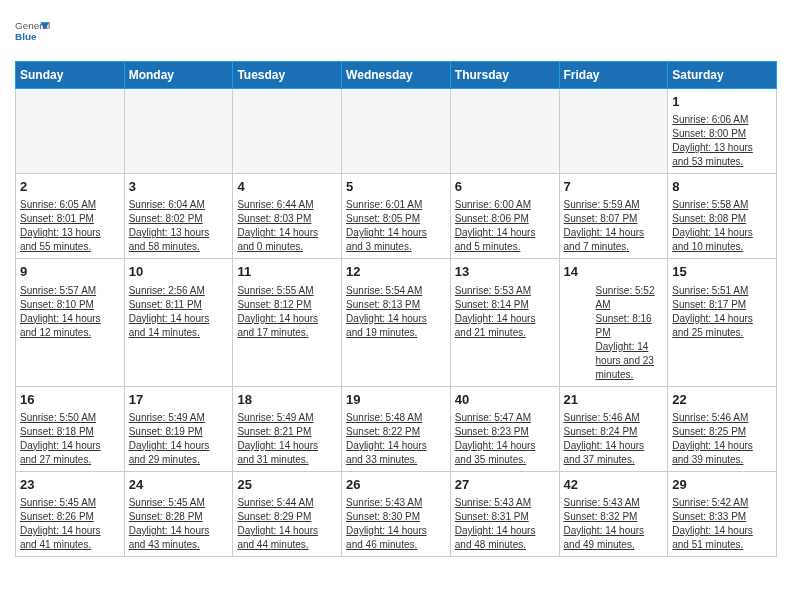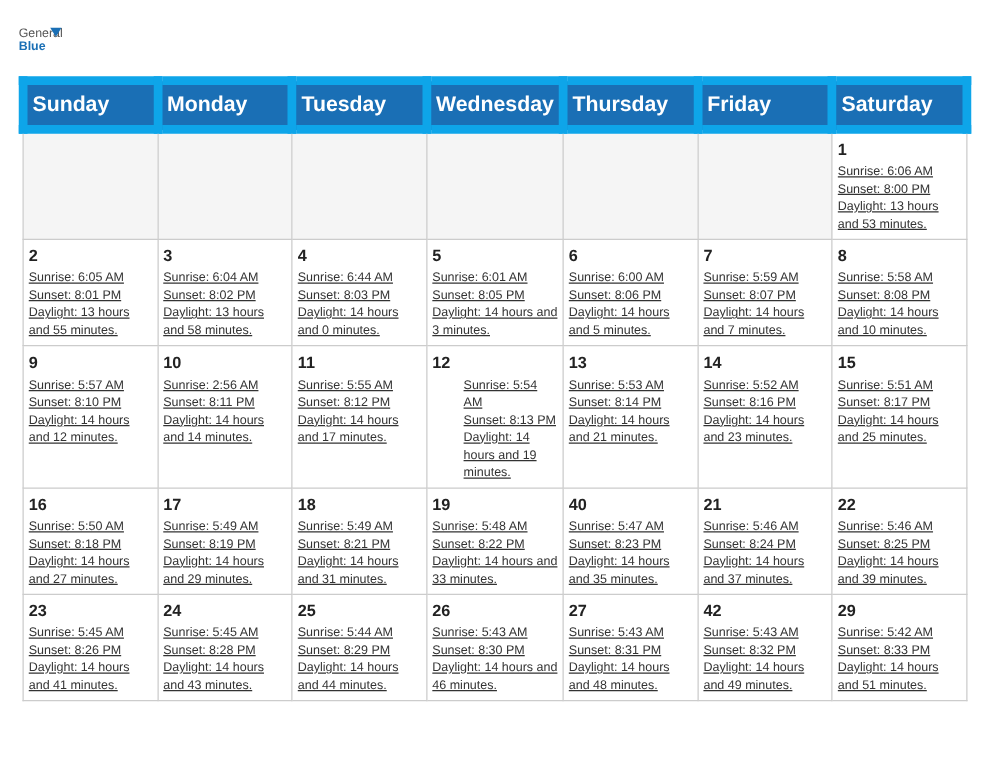--- a/index.html
+++ b/index.html
@@ -8,21 +8,21 @@
     .header { display: flex; justify-content: space-between; align-items: flex-start; margin-bottom: 10px; }
     .logo { display: flex; align-items: center; gap: 4px; }
     .logo-text { font-size: 18px; line-height: 1.1; }
     .logo-text .general { color: #555; font-weight: normal; }
     .logo-text .blue { color: #1a6fb5; font-weight: bold; }
     .logo-icon { width: 36px; height: 36px; }
     .title-block { text-align: right; }
     .month-title { font-size: 32px; font-weight: normal; color: #222; }
     .location { font-size: 14px; color: #555; }
     table { width: 100%; border-collapse: collapse; }
-    th { background: #1a6fb5; color: #fff; font-size: 17px; font-weight: bold; padding: 6px 4px; text-align: left; border: 7px solid #0ea5e9; }
+    th { background: #1a6fb5; color: #fff; font-size: 12px; font-weight: bold; padding: 6px 4px; text-align: left; border: 1px solid #0ea5e9; }
     td { border: 1px solid #ccc; vertical-align: top; padding: 4px; width: calc(100%/7); font-size: 10.5px; color: #222; line-height: 1.4; }
     td.empty { background: #f5f5f5; }
     .day-num { font-size: 13px; font-weight: bold; margin-bottom: 2px; }
     .day-info { font-size: 10px; color: #333; text-decoration: underline; }
   </style>
 </head>
 <body>
 
 <div class="container">
   <div class="header">
@@ -127,33 +127,33 @@
 Daylight: 14 hours and 14 minutes.</div>
           </td>
           <td>
             <div class="day-num">11</div>
             <div class="day-info" style="white-space: pre-line;">Sunrise: 5:55 AM
 Sunset: 8:12 PM
 Daylight: 14 hours and 17 minutes.</div>
           </td>
           <td>
             <div class="day-num">12</div>
-            <div class="day-info" style="white-space: pre-line; margin-left: 25px;">Sunrise: 5:54 AM
+            <div class="day-info" style="white-space: pre-line;">Sunrise: 5:54 AM
 Sunset: 8:13 PM
 Daylight: 14 hours and 19 minutes.</div>
           </td>
           <td>
             <div class="day-num">13</div>
             <div class="day-info" style="white-space: pre-line;">Sunrise: 5:53 AM
 Sunset: 8:14 PM
 Daylight: 14 hours and 21 minutes.</div>
           </td>
           <td>
             <div class="day-num">14</div>
-            <div class="day-info" style="white-space: pre-line;">Sunrise: 5:52 AM
+            <div class="day-info" style="white-space: pre-line; margin-left: 32px;">Sunrise: 5:52 AM
 Sunset: 8:16 PM
 Daylight: 14 hours and 23 minutes.</div>
           </td>
           <td>
             <div class="day-num">15</div>
             <div class="day-info" style="white-space: pre-line;">Sunrise: 5:51 AM
 Sunset: 8:17 PM
 Daylight: 14 hours and 25 minutes.</div>
           </td>
         </tr>

